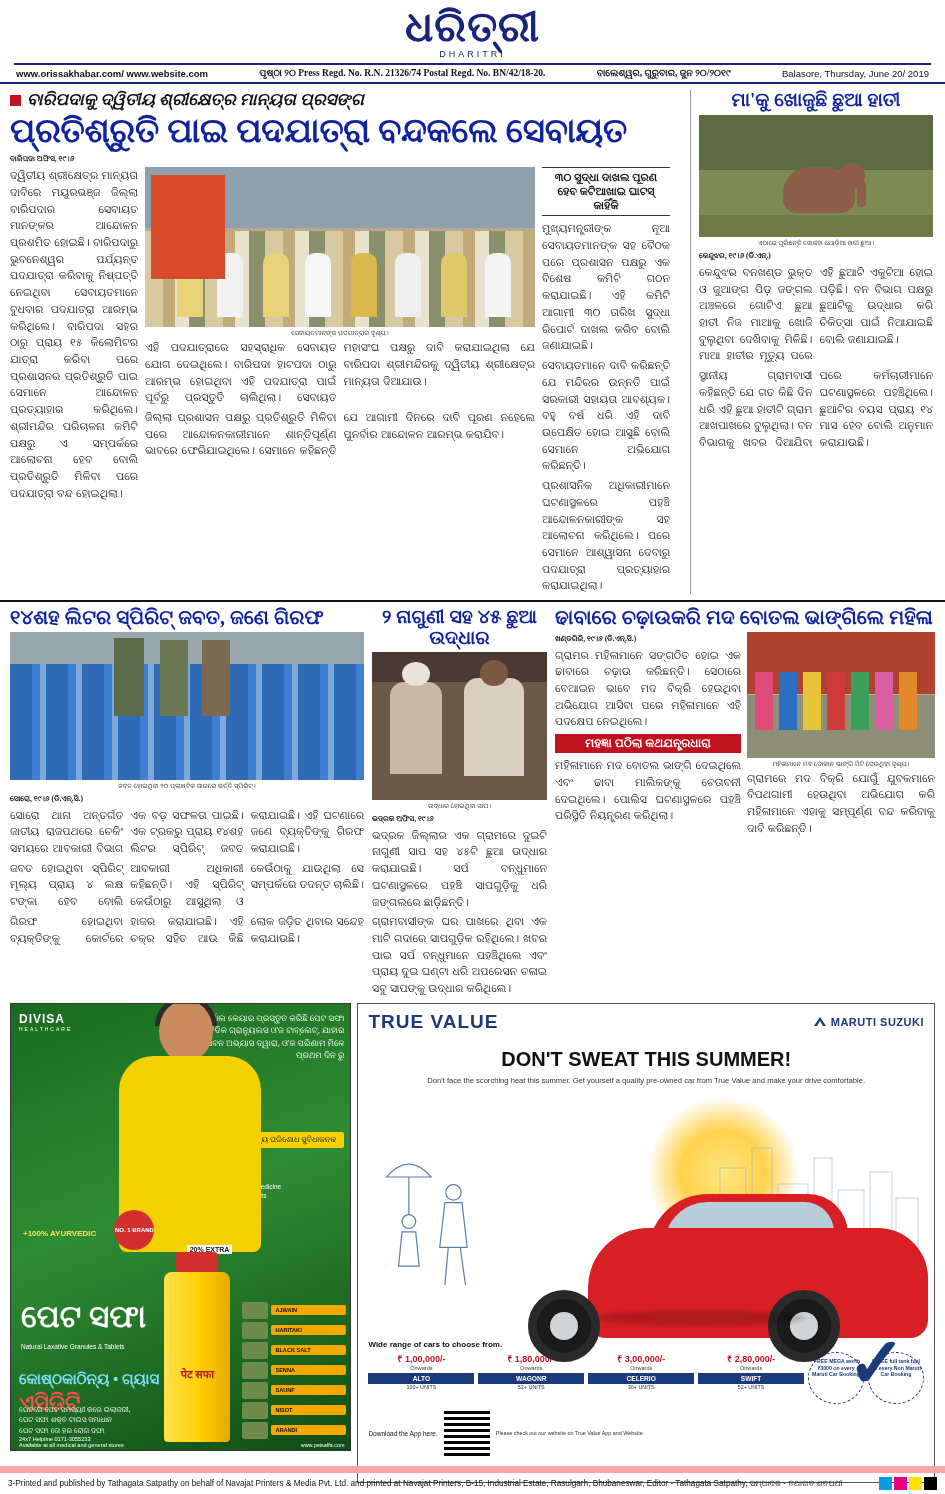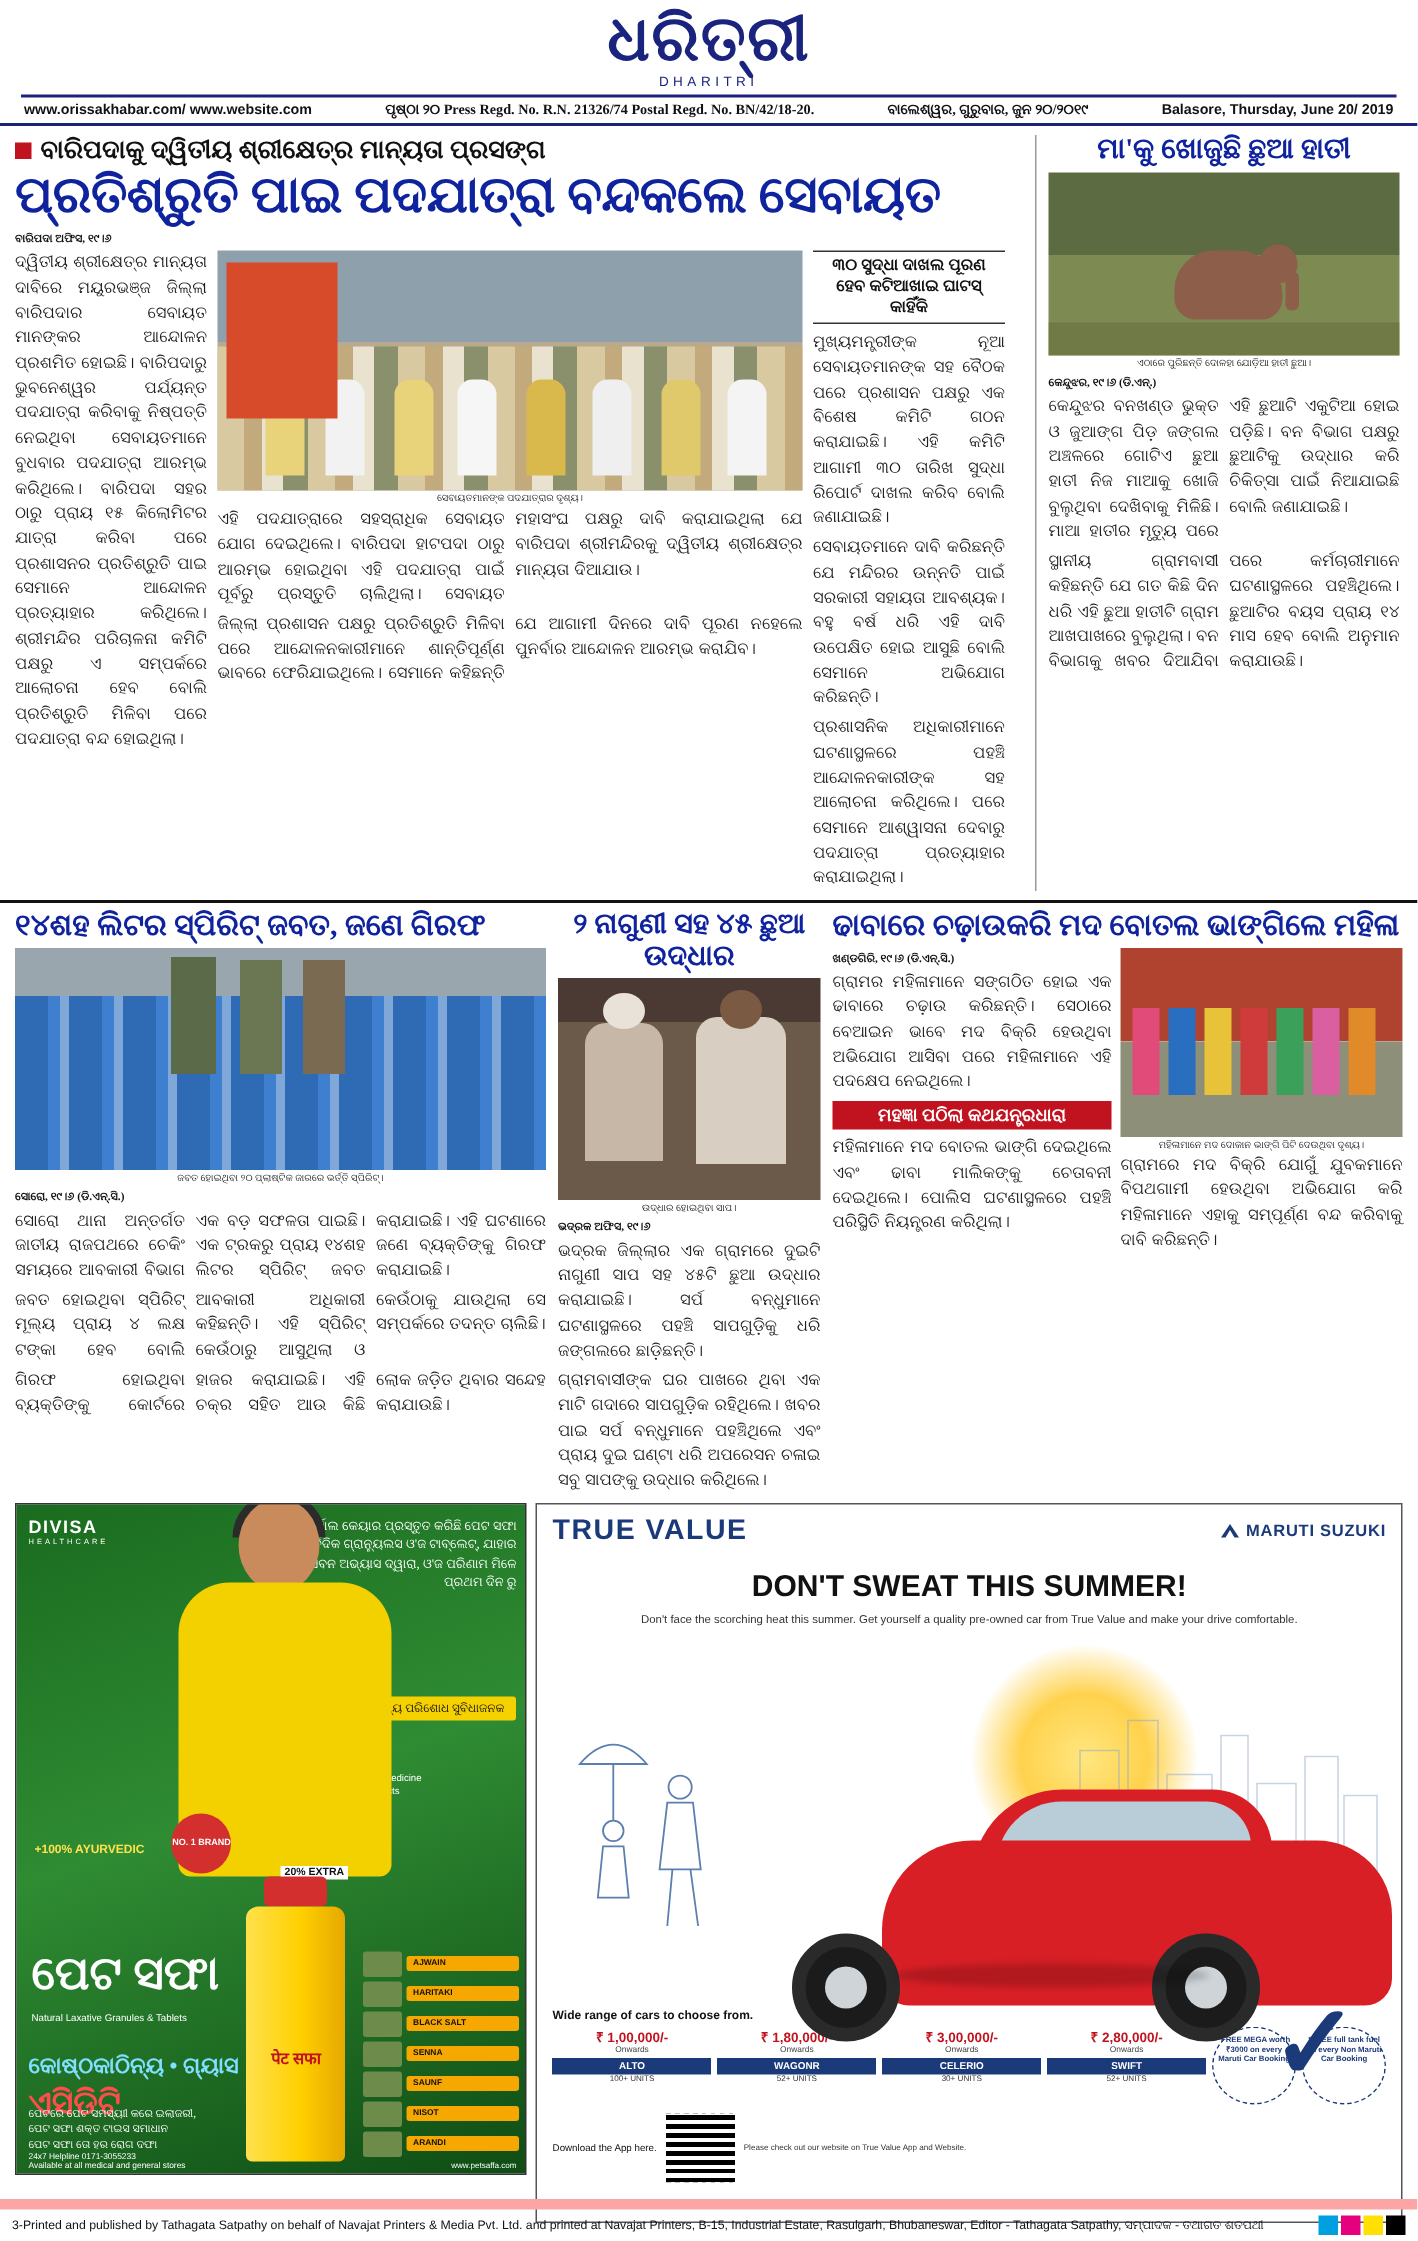--- a/index.html
+++ b/index.html
@@ -26,36 +26,36 @@
   }
   .masthead-rule { height:2px; background:#1a237e; margin:4px 14px 0 14px; }
   .infobar {
     display:flex; align-items:center; justify-content:space-between;
     font-size:9.5px; color:#111; padding:3px 16px 3px 16px;
     border-bottom:2px solid #1a237e;
   }
   .infobar .left { font-weight:700; }
   .infobar .mid { font-weight:700; }
   .infobar .od { font-family:"Liberation Serif", serif; }
-  .infobar .right { font-weight:700; }
+  .infobar .right { font-weight:400; }
 
   
   .od { font-family: "Liberation Serif", serif; }
   .col-text {
     font-family:"Liberation Serif", serif;
     font-size:11px; line-height:1.52; text-align:justify; color:#1c1c1c;
     hyphens:auto; word-spacing:0.5px;
   }
 
   
   .lead-wrap { display:flex; padding:6px 10px 0 10px; gap:8px; }
   .lead-left { width:672px; }
   .lead-right { width:243px; border-left:1px solid #999; padding-left:8px; }
 
-  .lead-kicker { display:flex; align-items:center; gap:6px; margin-bottom:2px; }
+  .lead-kicker { display:flex; align-items:center; gap:6px; margin-bottom:2px;font-style:italic; }
   .sq { width:11px; height:11px; background:#c1121f; display:inline-block; }
   .lead-kicker-text {
     font-family:"Liberation Serif", serif; font-size:17px; font-weight:700; color:#111;
   }
   .lead-headline {
     font-family:"Liberation Serif", serif;
     font-size:34px; font-weight:700; color:#10239e; line-height:1.12;
     letter-spacing:-0.3px; margin:2px 0 4px 0;
   }
   .byline { font-size:7.5px; font-family:"Liberation Serif",serif; font-weight:700; margin:2px 0 3px 0;}

